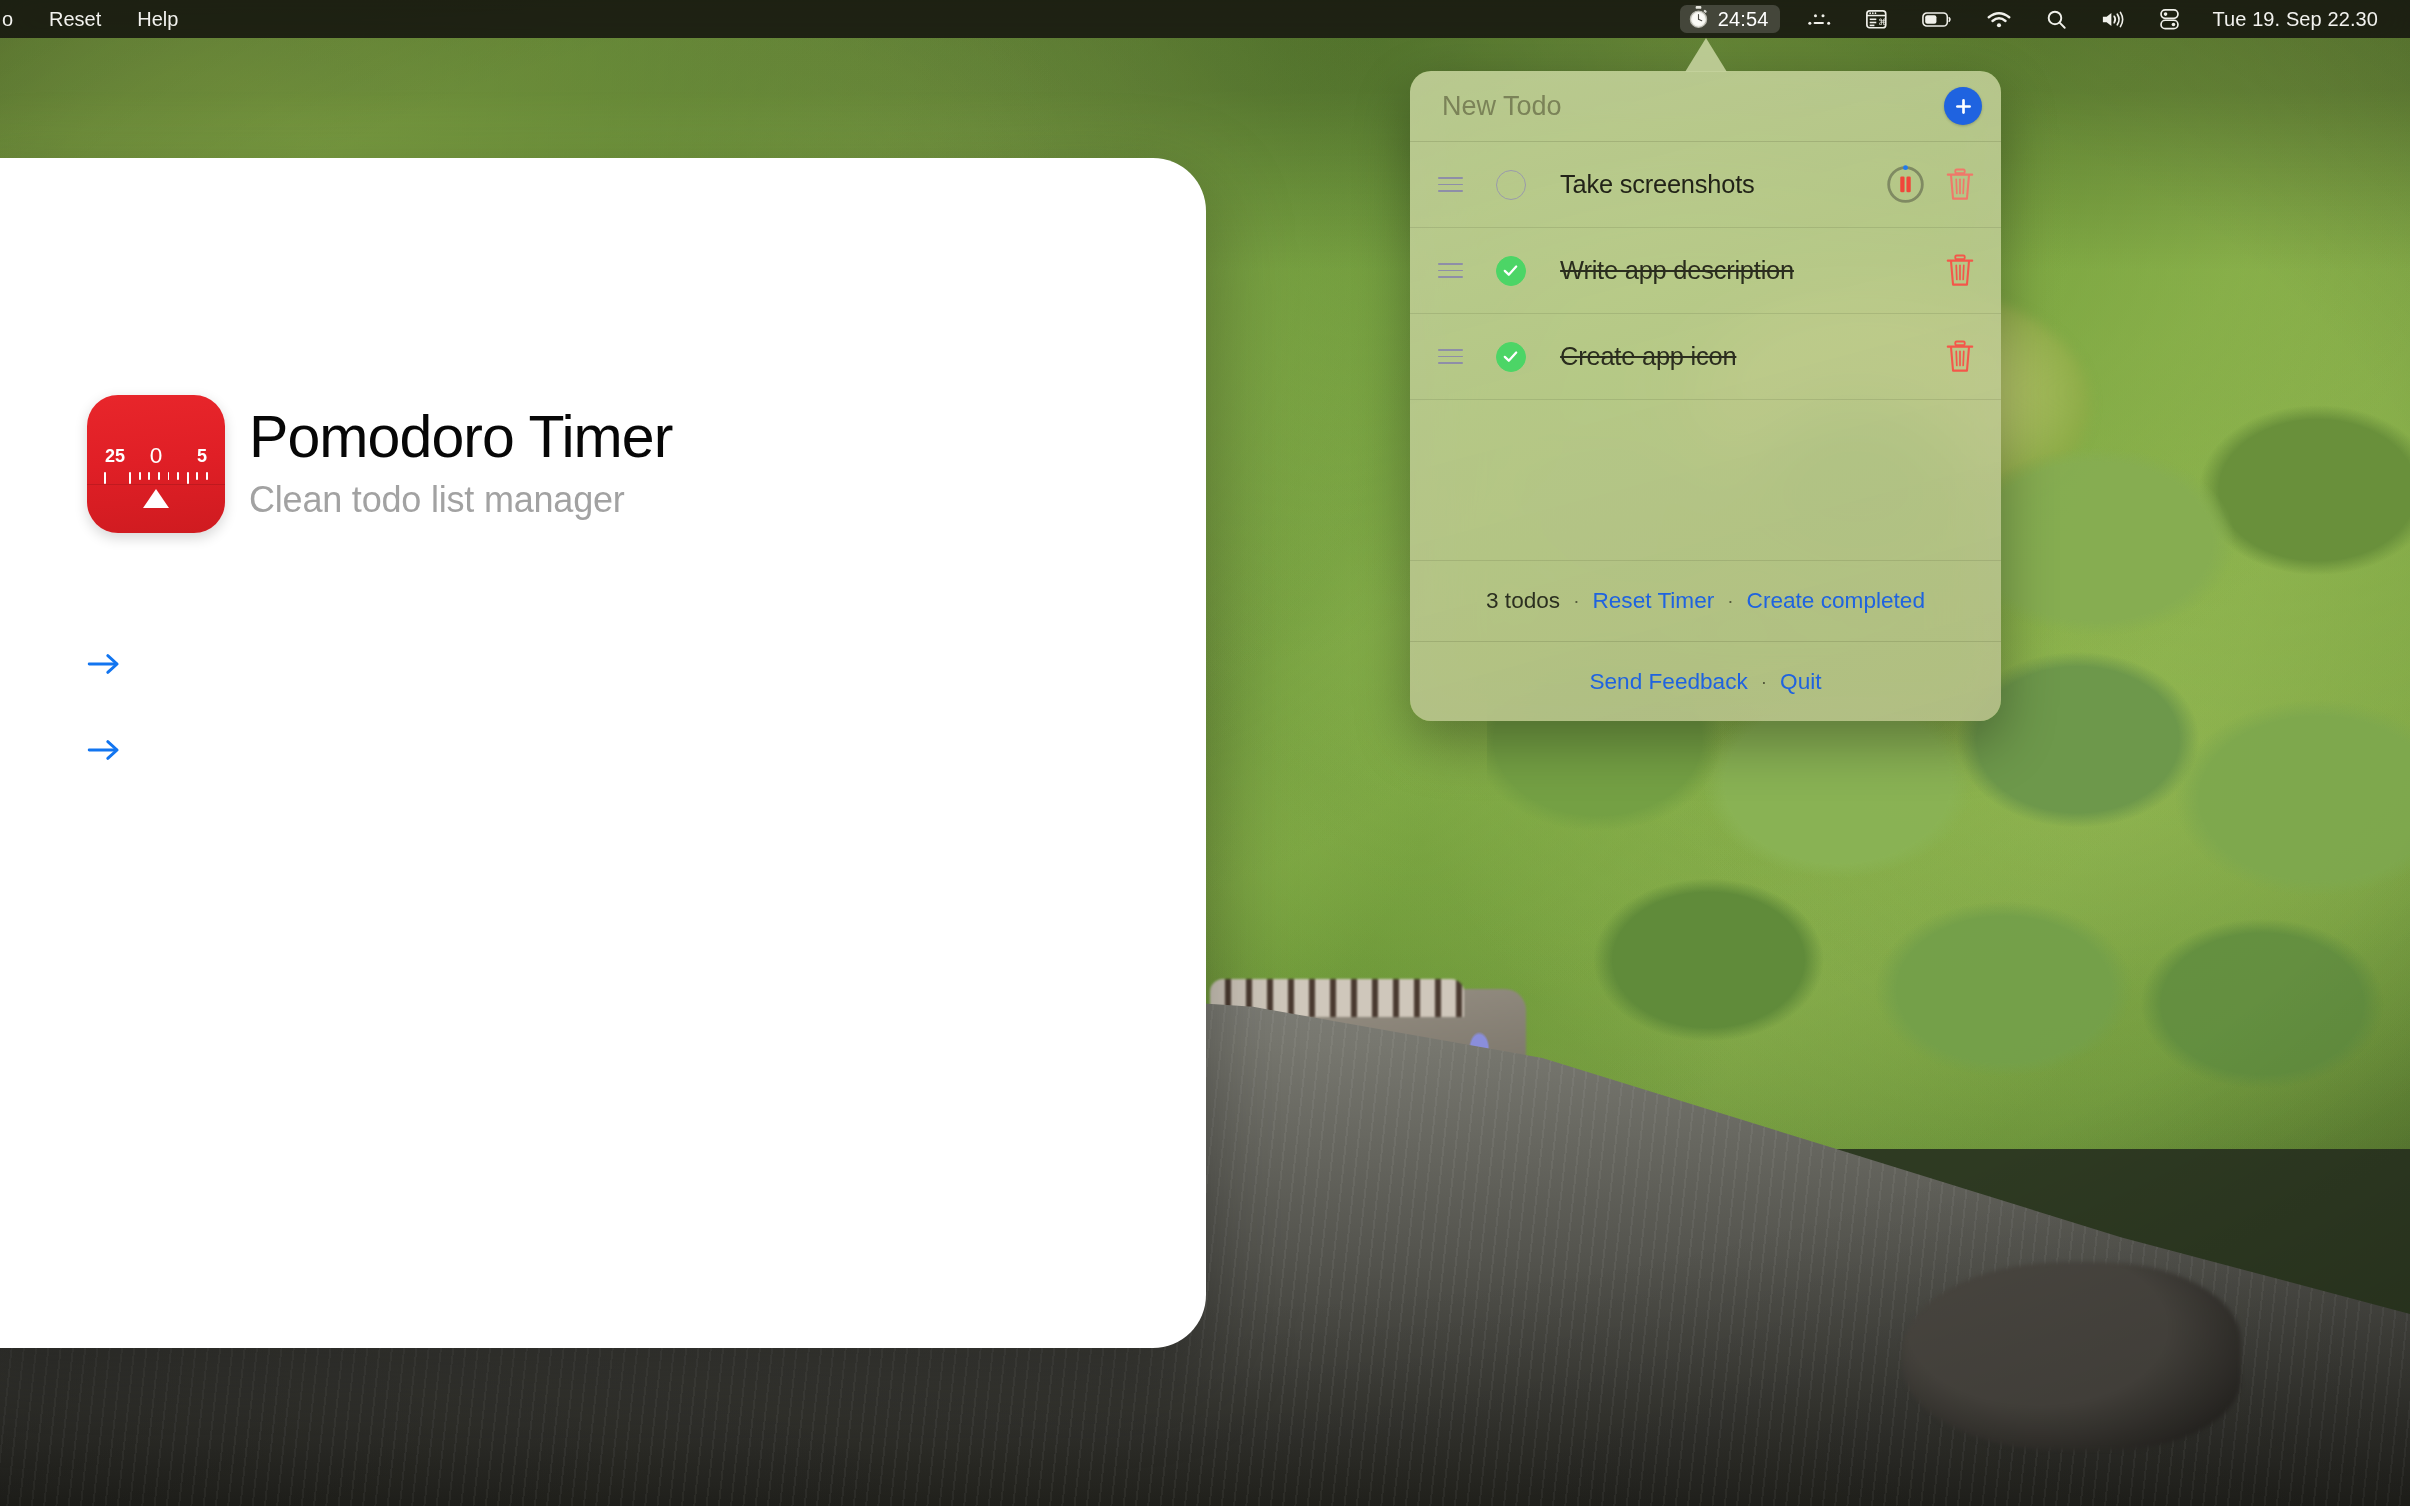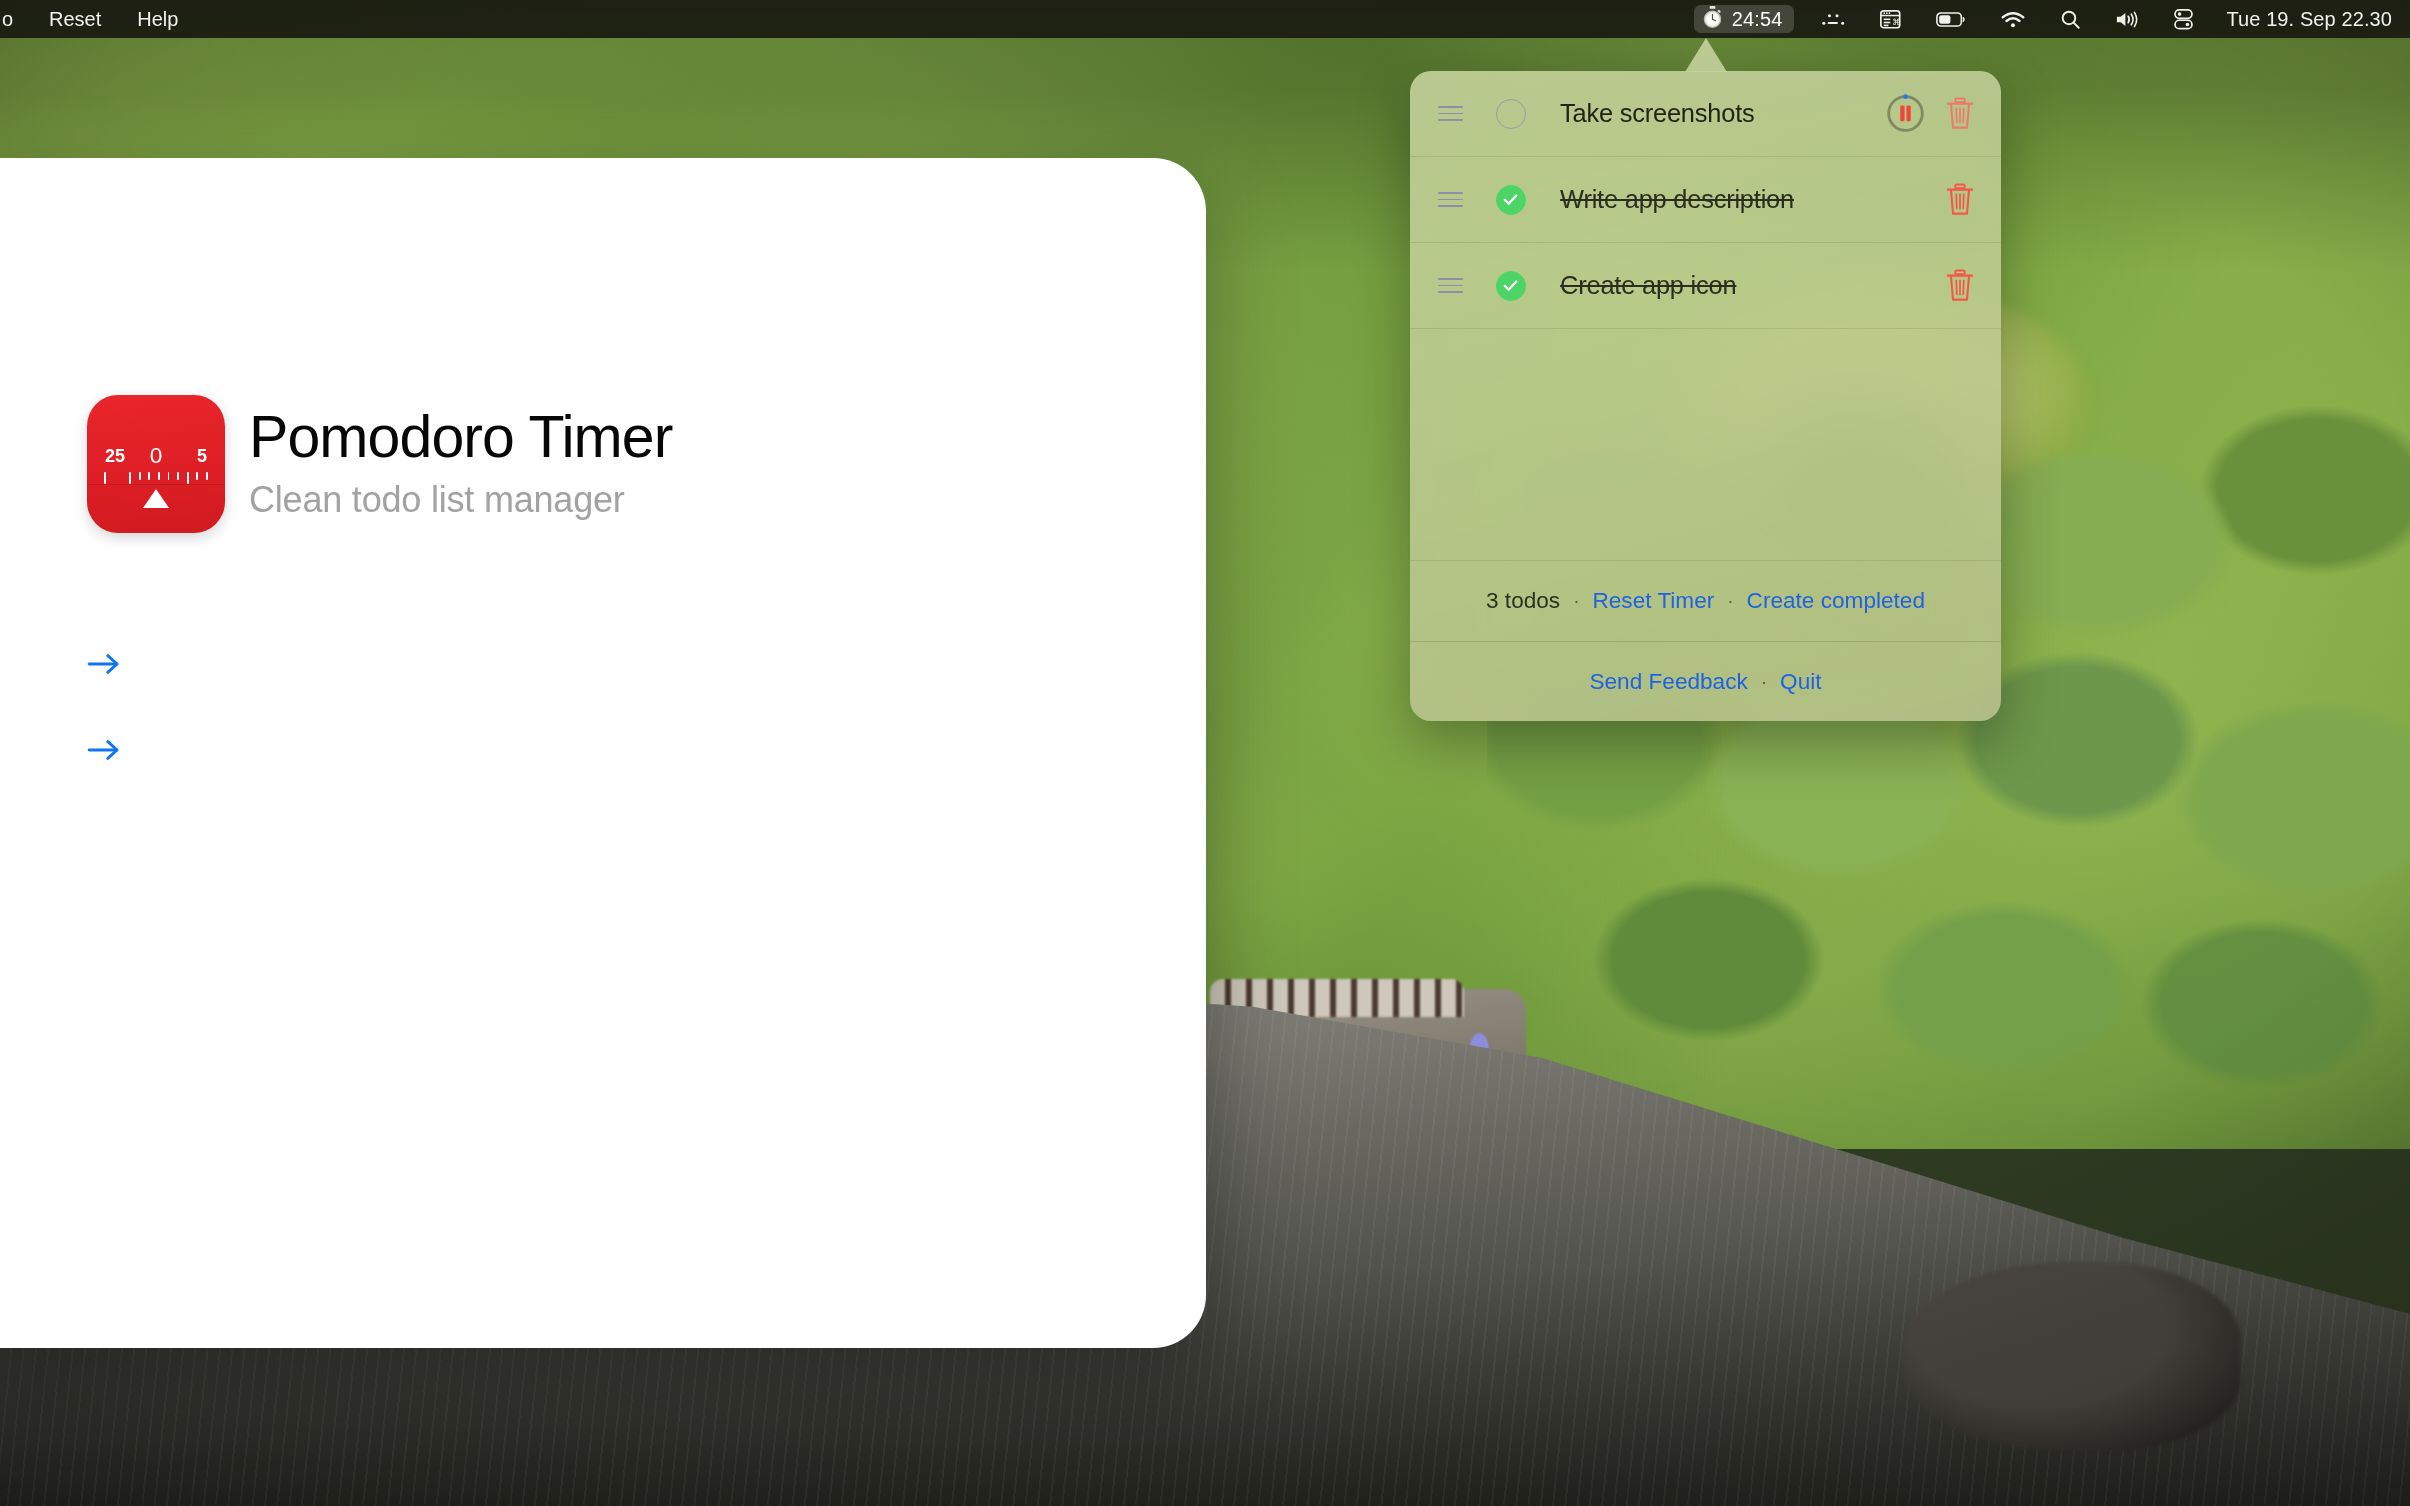--- a/index.html
+++ b/index.html
@@ -138,21 +138,21 @@
     display:flex; align-items:center;
     z-index:40;
     color:#fff;
   }
   .mb-left { display:flex; align-items:center; height:100%; padding-left:0; }
   .mb-item {
     font-size:20px; color:#f2f2ee; padding:0 18px; line-height:38px;
     white-space:nowrap;
   }
   .mb-item:first-child { padding-left:1.9px; }
-  .mb-right { margin-left:auto; display:flex; align-items:center; height:100%; padding-right:18px; gap:8px; }
+  .mb-right { margin-left:auto; display:flex; align-items:center; height:100%; padding-right:32px; gap:8px; }
   .mb-status { display:flex; align-items:center; height:100%; padding:0 13px; }
   .mb-status svg { display:block; }
 
   
   #timer-chip {
     display:flex; align-items:center; gap:8.5px;
     background:rgba(255,255,255,.17);
     border-radius:6.6px;
     height:28px; padding:0 11.3px 0 8.5px;
     margin-right:5.6px;
@@ -473,20 +473,29 @@
       </div>
     </div>
 
   </div>
 </div>
 
 <div id="popover-arrow"></div>
 
 <div id="todo-popover">
 
+  <div class="pop-header">
+    <input class="new-todo-input" type="text" placeholder="New Todo" style="">
+    <button class="add-btn">
+      <svg width="21" height="21" viewBox="0 0 22 22">
+        <line x1="11" y1="4.6" x2="11" y2="17.4" stroke="#fff" stroke-width="2.8" stroke-linecap="round"></line>
+        <line x1="4.6" y1="11" x2="17.4" y2="11" stroke="#fff" stroke-width="2.8" stroke-linecap="round"></line>
+      </svg>
+    </button>
+  </div>
 
   <div class="todo-list">
 
     <div class="todo-row">
       <span class="drag-handle">
         <span></span>
           <span></span>
           <span></span>
       </span>
       <span class="check-circle"></span>

